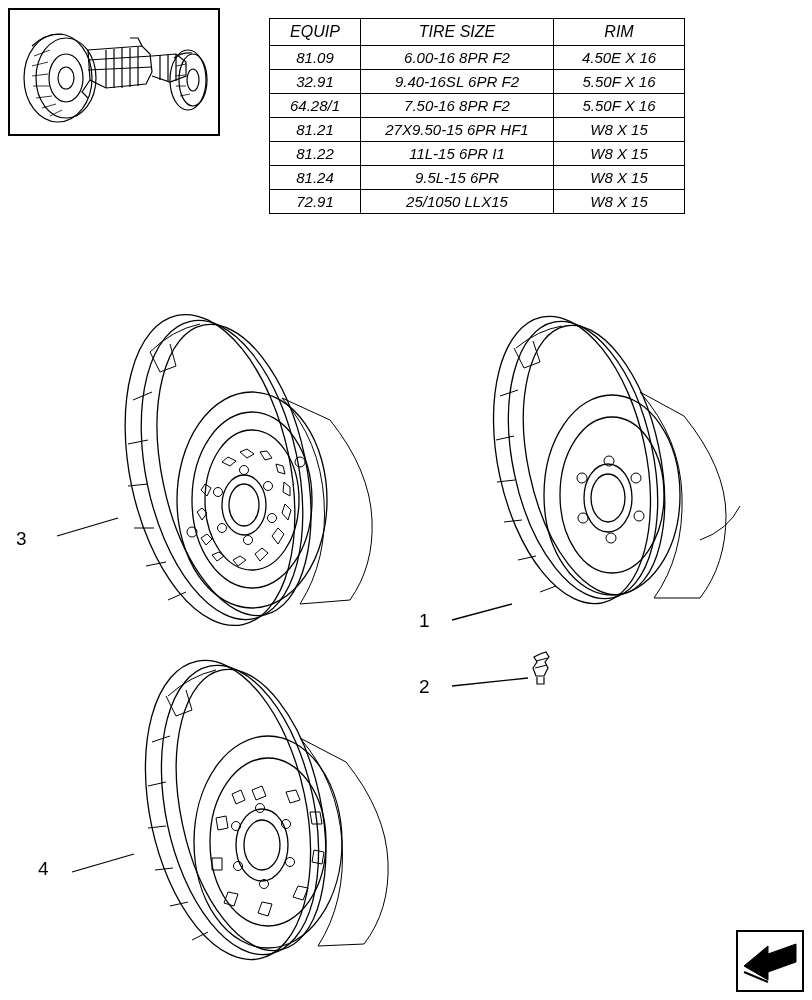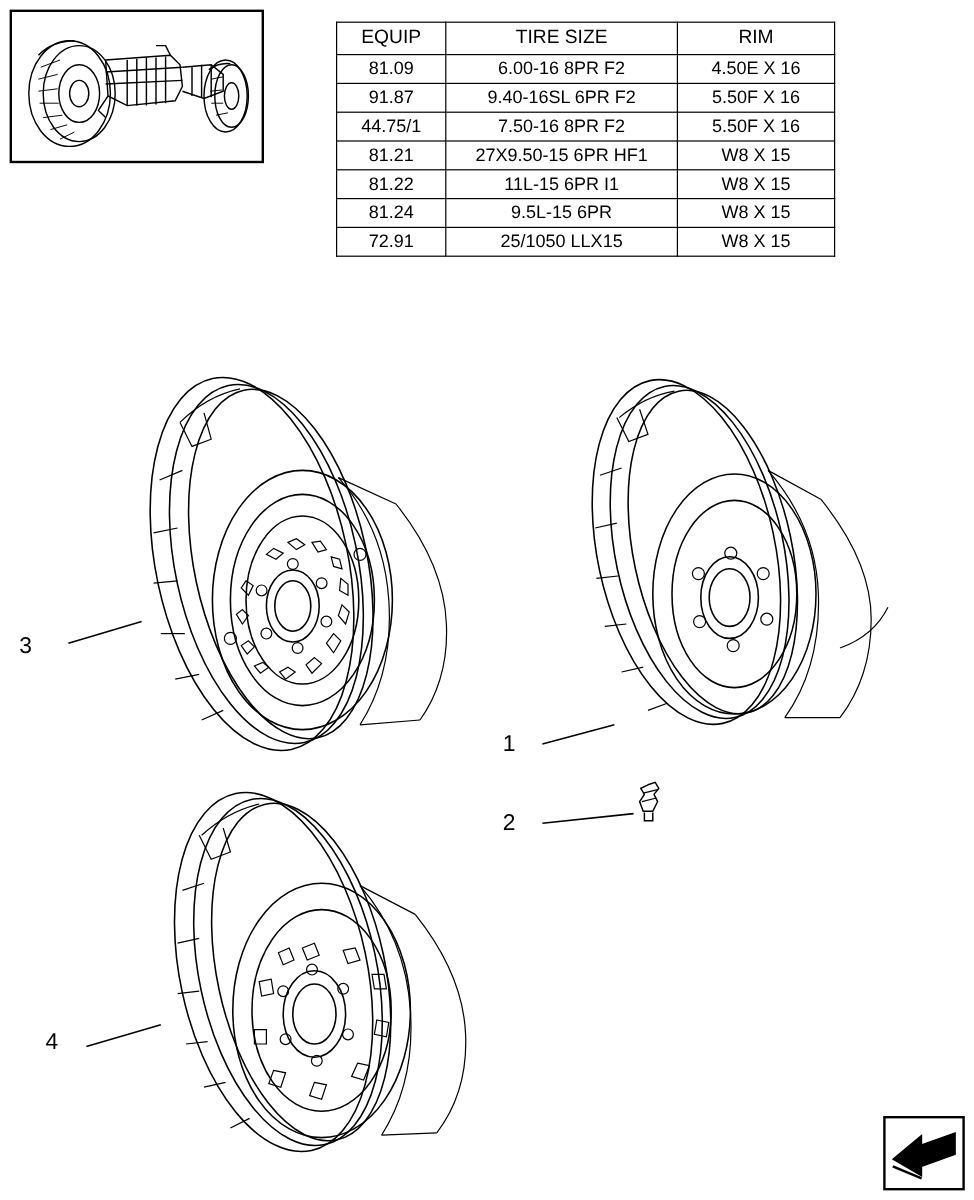--- a/index.html
+++ b/index.html
@@ -24,24 +24,25 @@
     width: 212px;
     height: 128px;
     border: 2px solid #000;
     background: #fff;
     box-sizing: border-box;
   }
 
   
   #spec-table {
     position: absolute;
-    left: 280px;
+    left: 269px;
     top: 18px;
     border-collapse: collapse;
     background: #fff;
+    font-style: italic;
   }
   #spec-table th, #spec-table td {
     border: 1px solid #000;
     font-size: 15px;
     text-align: center;
     padding: 3px 6px;
     white-space: nowrap;
     font-family: "Liberation Sans", sans-serif;
   }
   #spec-table th {
@@ -138,26 +139,26 @@
       <th>RIM</th>
     </tr>
   </thead>
   <tbody>
     <tr>
       <td class="c-equip">81.09</td>
       <td class="c-size">6.00-16 8PR  F2</td>
       <td class="c-rim">4.50E X 16</td>
     </tr>
     <tr>
-      <td class="c-equip">91.87</td>
+      <td class="c-equip">32.91</td>
       <td class="c-size">9.40-16SL 6PR   F2</td>
       <td class="c-rim">5.50F X 16</td>
     </tr>
     <tr>
-      <td class="c-equip">44.75/1</td>
+      <td class="c-equip">64.28/1</td>
       <td class="c-size">7.50-16 8PR  F2</td>
       <td class="c-rim">5.50F X 16</td>
     </tr>
     <tr>
       <td class="c-equip">81.21</td>
       <td class="c-size">27X9.50-15 6PR  HF1</td>
       <td class="c-rim">W8 X 15</td>
     </tr>
     <tr>
       <td class="c-equip">81.22</td>

